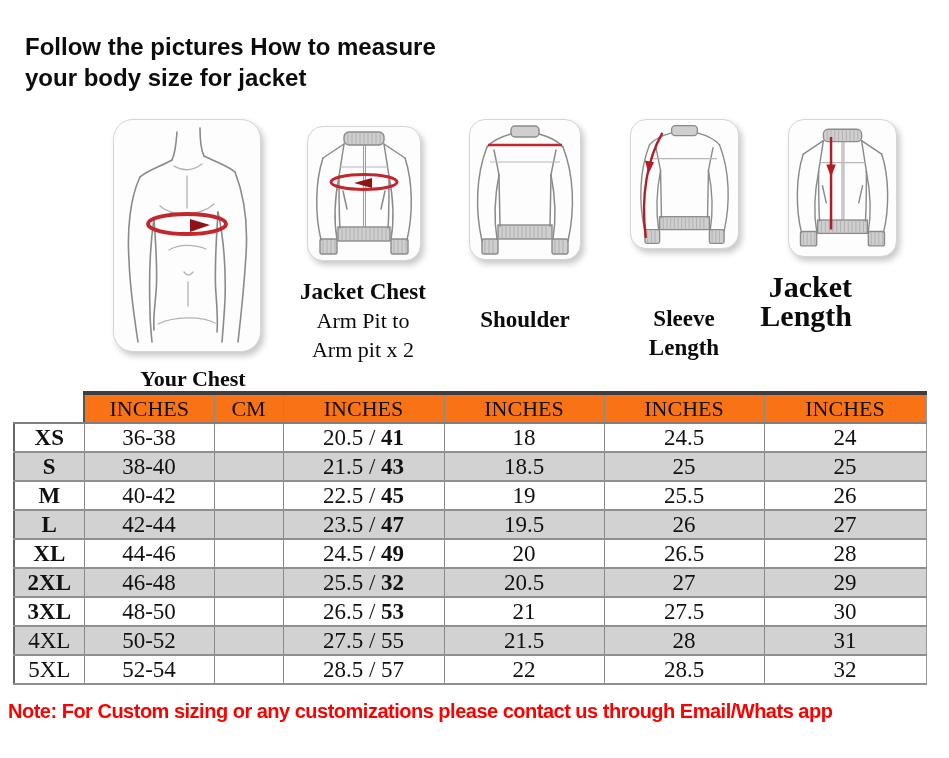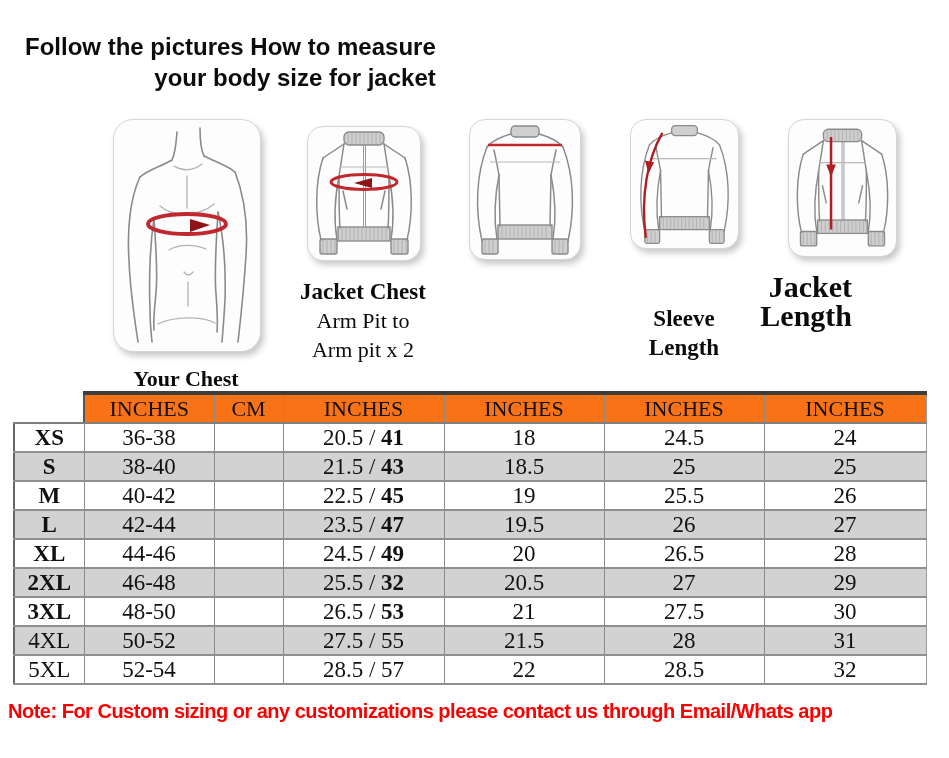--- a/index.html
+++ b/index.html
@@ -1,32 +1,32 @@
 <!DOCTYPE html>
 <html><head>
 <meta charset="utf-8">
 <style>
   html,body{margin:0;padding:0;background:#ffffff;}
   .canvas{position:relative;width:949px;height:758px;background:#fff;overflow:hidden;
           font-family:"Liberation Sans",sans-serif;}
   
-  .title{position:absolute;left:25px;top:31px;font-weight:700;font-size:24px;line-height:31px;color:#0c0c0c;text-align:right;}
+  .title{position:absolute;left:25px;top:31px;font-weight:700;font-size:24px;line-height:31px;color:#0c0c0c;}
   
   .card{position:absolute;background:#fdfdfd;border:1px solid #d6d6d6;border-radius:16px;
         box-shadow:3px 4px 6px rgba(0,0,0,0.22);overflow:hidden;}
   .card svg{display:block;width:100%;height:100%;}
   .c-torso {left:113px;top:119px;width:146px;height:231px;border-radius:20px;}
   .c-jchest{left:307px;top:126px;width:112px;height:133px;}
   .c-shldr {left:469px;top:119px;width:110px;height:139px;}
   .c-sleeve{left:630px;top:119px;width:107px;height:128px;}
   .c-length{left:788px;top:119px;width:107px;height:136px;}
   
   .flabel{position:absolute;text-align:center;color:#0b0b0b;
           font-family:"Liberation Serif",serif;}
-  .l-yourchest{left:106px;width:160px;top:366px;font-weight:700;font-size:22px;}
+  .l-yourchest{left:113px;width:160px;top:366px;font-weight:700;font-size:22px;}
   .l-jchest{left:288px;width:150px;top:277px;font-size:22px;line-height:29px;}
   .l-jchest .b1{font-weight:700;font-size:23px;}
   .l-shoulder{left:455px;width:140px;top:307px;font-weight:700;font-size:23px;}
   .l-sleeve{left:628px;width:112px;top:264px;font-weight:700;font-size:23px;line-height:29px;margin-top:40px;}
   .l-length{left:740px;width:112px;top:272px;font-weight:700;font-size:30px;line-height:29px;text-align:right;}
   
   table.size{position:absolute;left:13px;top:391px;width:912px;border-collapse:collapse;
              table-layout:fixed;font-family:"Liberation Serif",serif;color:#111;}
   table.size th{background:#f97316;border-top:4px solid #3d3d3d;border-bottom:2px solid #7f7f7f;
              border-left:1px solid #8a8a8a;font-weight:400;font-size:22px;height:27px;
@@ -148,20 +148,21 @@
         <path d="M81,55 C86,80 86,100 83,119"></path>
         <path d="M29,55 L30,106"></path>
           <path d="M81,55 L80,106"></path>
         <path d="M29,55 C27,44 25,35 24,30"></path>
         <path d="M81,55 C83,44 85,35 86,30"></path>
       </g>
       <path d="M20,42 L90,42" stroke="#b8b8b8" stroke-width="1.2"></path>
       <line x1="18" y1="25" x2="92" y2="25" stroke="#c1272d" stroke-width="2.6"></line>
     </svg>
   </div>
+  <div class="flabel l-shoulder">Shoulder</div>
 
   <div class="card c-sleeve">
     <svg viewBox="0 0 110 139">
       <g stroke="#8a8a8a" stroke-width="1.4" fill="#cfcfcf">
         <rect x="41" y="6" width="28" height="11" rx="4"></rect>
         <rect x="12" y="119" width="16" height="15" rx="2"></rect>
         <rect x="82" y="119" width="16" height="15" rx="2"></rect>
         <rect x="28" y="105" width="54" height="14"></rect>
       </g>
       <g stroke="#a8a8a8" stroke-width="0.8">

